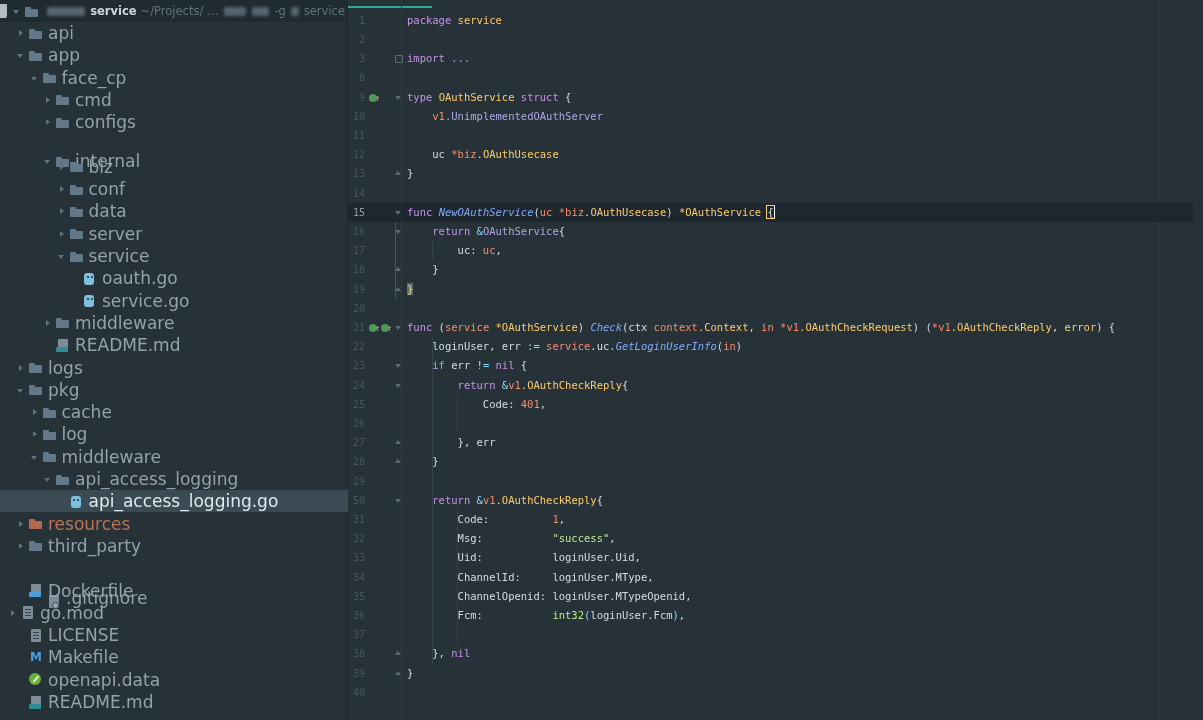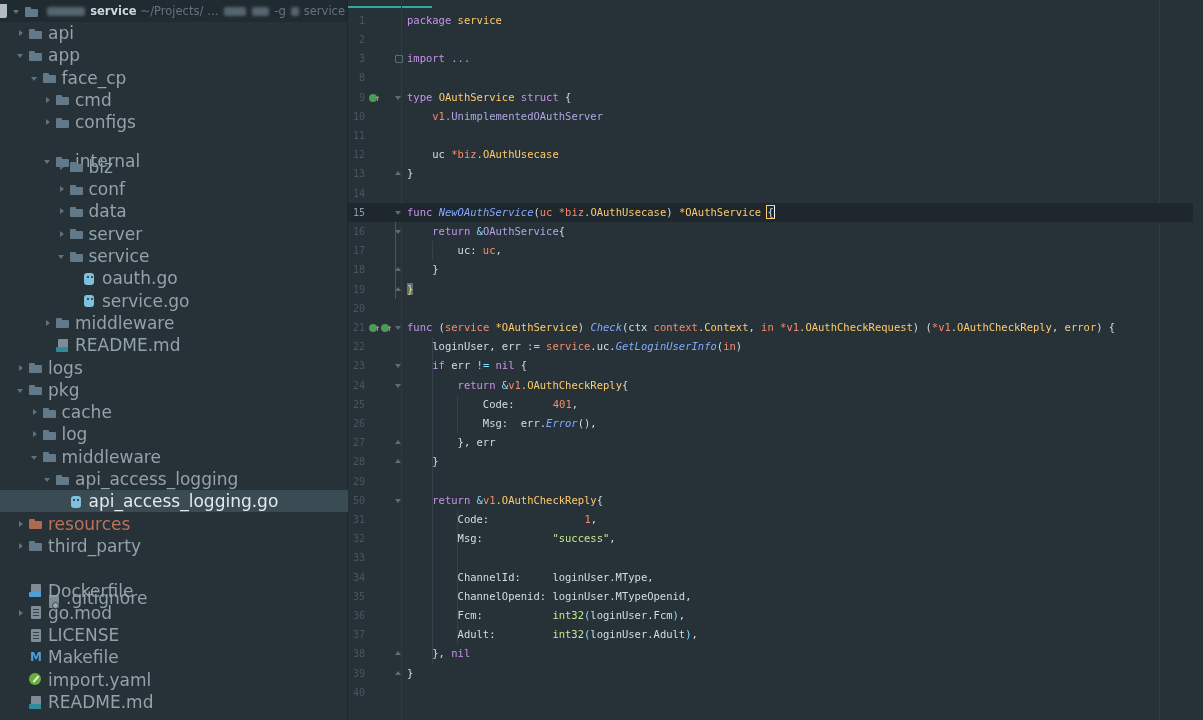--- a/index.html
+++ b/index.html
@@ -70,21 +70,21 @@
   .fold.end::before{content:"";position:absolute;left:2px;top:7px;border-bottom:4.5px solid #5b6c77;
                     border-left:3.8px solid transparent;border-right:3.8px solid transparent;}
   .fold.folded::before{content:"";position:absolute;left:2px;top:6px;width:6px;height:6px;border:1px solid #5b6c77;border-radius:1px;}
   .ct{position:absolute;left:59px;top:0;}
 
   .tk-k{color:#c792ea;}
   .tk-fn{color:#82aaff;font-style:italic;}
   .tk-ty{color:#ffcb6b;}
   .tk-pa{color:#f78c6c;}
   .tk-st{color:#c3e88d;}
-  .tk-nu{color:#f78c6c;margin-left:32px;}
+  .tk-nu{color:#f78c6c;}
   .tk-op{color:#89ddff;}
   .tk-vi{color:#b0a7e3;}
   .tk-bi{color:#c3e88d;}
   .tk-tx{color:#d2dce4;}
   .tk-bo{color:#d2dce4;border:1px solid #ffcb6b;margin:0 -1px;}
   .tk-bm{color:#ffd866;background:#5a7077;}
   .tk-caret{display:inline-block;width:1.5px;height:12px;background:#ffffff;vertical-align:-2px;}
 </style>
 </head>
 <body>
@@ -230,39 +230,39 @@
         <div class="tree-row" style="top: 586px; padding-left: 34px; align-items: flex-end;">
           <span class="spacer"></span>
           <span class="ticon git"></span>
           <span>.gitignore</span>
         </div>
         <div class="tree-row" style="top: 579.5px; padding-left: 16px;">
           <span class="spacer"></span>
           <span class="ticon docker"></span>
           <span>Dockerfile</span>
         </div>
-        <div class="tree-row" style="top: 601.8px; padding-left: 16px;">
+        <div class="tree-row" style="top: 601.8px; padding-left: 8px;">
           <span class="chev col"></span>
           <span class="ticon doc"></span>
           <span>go.mod</span>
         </div>
         <div class="tree-row" style="top: 624.1px; padding-left: 16px;">
           <span class="spacer"></span>
           <span class="ticon doc"></span>
           <span>LICENSE</span>
         </div>
         <div class="tree-row" style="top: 646.4px; padding-left: 16px;">
           <span class="spacer"></span>
           <span class="ticon makefile"></span>
           <span>Makefile</span>
         </div>
         <div class="tree-row" style="top: 668.7px; padding-left: 16px;">
           <span class="spacer"></span>
           <span class="ticon yaml"></span>
-          <span>import.yaml</span>
+          <span>openapi.data</span>
         </div>
         <div class="tree-row" style="top: 691px; padding-left: 16px;">
           <span class="spacer"></span>
           <span class="ticon md"></span>
           <span>README.md</span>
         </div>
       </div>
   </div>
 
   <div id="editor">
@@ -289,31 +289,31 @@
         <div class="code-row" style="top: 222px;"><span class="ln">16</span><span class="fold open"></span><span class="ct"><span class="tk-tx">    </span><span class="tk-k">return</span><span class="tk-tx"> </span><span class="tk-op">&amp;</span><span class="tk-vi">OAuthService</span><span class="tk-tx">{</span></span></div>
         <div class="code-row" style="top: 241.2px;"><span class="ln">17</span><span class="ct"><span class="tk-tx">        uc: </span><span class="tk-pa">uc</span><span class="tk-tx">,</span></span></div>
         <div class="code-row" style="top: 260.4px;"><span class="ln">18</span><span class="fold end"></span><span class="ct"><span class="tk-tx">    }</span></span></div>
         <div class="code-row" style="top: 279.6px;"><span class="ln">19</span><span class="fold end"></span><span class="ct"><span class="tk-bm">}</span></span></div>
         <div class="code-row" style="top: 298.8px;"><span class="ln">20</span><span class="ct"></span></div>
         <div class="code-row" style="top: 318px;"><span class="ln">21</span><span class="gict"><span class="impl" style="left: 0px;"></span><span class="impl" style="left: 12px;"></span></span><span class="fold open"></span><span class="ct"><span class="tk-k">func</span><span class="tk-tx"> (</span><span class="tk-pa">service</span><span class="tk-tx"> </span><span class="tk-ty">*OAuthService</span><span class="tk-tx">) </span><span class="tk-fn">Check</span><span class="tk-tx">(ctx </span><span class="tk-pa">context</span><span class="tk-ty">.Context</span><span class="tk-tx">, </span><span class="tk-pa">in</span><span class="tk-tx"> </span><span class="tk-pa">*v1</span><span class="tk-ty">.OAuthCheckRequest</span><span class="tk-tx">) (</span><span class="tk-pa">*v1</span><span class="tk-ty">.OAuthCheckReply</span><span class="tk-tx">, </span><span class="tk-ty">error</span><span class="tk-tx">) {</span></span></div>
         <div class="code-row" style="top: 337.2px;"><span class="ln">22</span><span class="ct"><span class="tk-tx">    loginUser, err </span><span class="tk-op">:=</span><span class="tk-tx"> </span><span class="tk-pa">service</span><span class="tk-tx">.uc.</span><span class="tk-fn">GetLoginUserInfo</span><span class="tk-tx">(</span><span class="tk-pa">in</span><span class="tk-tx">)</span></span></div>
         <div class="code-row" style="top: 356.4px;"><span class="ln">23</span><span class="fold open"></span><span class="ct"><span class="tk-tx">    </span><span class="tk-k">if</span><span class="tk-tx"> err </span><span class="tk-op">!=</span><span class="tk-tx"> </span><span class="tk-k">nil</span><span class="tk-tx"> {</span></span></div>
         <div class="code-row" style="top: 375.6px;"><span class="ln">24</span><span class="fold open"></span><span class="ct"><span class="tk-tx">        </span><span class="tk-k">return</span><span class="tk-tx"> </span><span class="tk-op">&amp;</span><span class="tk-pa">v1</span><span class="tk-ty">.OAuthCheckReply</span><span class="tk-tx">{</span></span></div>
         <div class="code-row" style="top: 394.8px;"><span class="ln">25</span><span class="ct"><span class="tk-tx">            Code: </span><span class="tk-nu">401</span><span class="tk-tx">,</span></span></div>
-        <div class="code-row" style="top: 414px;"><span class="ln">26</span><span class="ct"><span class="tk-tx">            Msg:  err.</span><span class="tk-fn">Error</span><span class="tk-tx">(),</span></span></div>
+        <div class="code-row" style="top: 414px;"><span class="ln">26</span></div>
         <div class="code-row" style="top: 433.2px;"><span class="ln">27</span><span class="fold end"></span><span class="ct"><span class="tk-tx">        }, err</span></span></div>
         <div class="code-row" style="top: 452.4px;"><span class="ln">28</span><span class="fold end"></span><span class="ct"><span class="tk-tx">    }</span></span></div>
         <div class="code-row" style="top: 471.6px;"><span class="ln">29</span><span class="ct"></span></div>
         <div class="code-row" style="top: 490.8px;"><span class="ln">50</span><span class="fold open"></span><span class="ct"><span class="tk-tx">    </span><span class="tk-k">return</span><span class="tk-tx"> </span><span class="tk-op">&amp;</span><span class="tk-pa">v1</span><span class="tk-ty">.OAuthCheckReply</span><span class="tk-tx">{</span></span></div>
         <div class="code-row" style="top: 510px;"><span class="ln">31</span><span class="ct"><span class="tk-tx">        Code:          </span><span class="tk-nu">1</span><span class="tk-tx">,</span></span></div>
         <div class="code-row" style="top: 529.2px;"><span class="ln">32</span><span class="ct"><span class="tk-tx">        Msg:           </span><span class="tk-st">"success"</span><span class="tk-tx">,</span></span></div>
-        <div class="code-row" style="top: 548.4px;"><span class="ln">33</span></div>
+        <div class="code-row" style="top: 548.4px;"><span class="ln">33</span><span class="ct"><span class="tk-tx">        Uid:           loginUser.Uid,</span></span></div>
         <div class="code-row" style="top: 567.6px;"><span class="ln">34</span><span class="ct"><span class="tk-tx">        ChannelId:     loginUser.MType,</span></span></div>
         <div class="code-row" style="top: 586.8px;"><span class="ln">35</span><span class="ct"><span class="tk-tx">        ChannelOpenid: loginUser.MTypeOpenid,</span></span></div>
         <div class="code-row" style="top: 606px;"><span class="ln">36</span><span class="ct"><span class="tk-tx">        Fcm:           </span><span class="tk-bi">int32</span><span class="tk-op">(</span><span class="tk-tx">loginUser.Fcm</span><span class="tk-op">)</span><span class="tk-tx">,</span></span></div>
-        <div class="code-row" style="top: 625.2px;"><span class="ln">37</span><span class="ct"><span class="tk-tx">        Adult:         </span><span class="tk-bi">int32</span><span class="tk-op">(</span><span class="tk-tx">loginUser.Adult</span><span class="tk-op">)</span><span class="tk-tx">,</span></span></div>
+        <div class="code-row" style="top: 625.2px;"><span class="ln">37</span></div>
         <div class="code-row" style="top: 644.4px;"><span class="ln">38</span><span class="fold end"></span><span class="ct"><span class="tk-tx">    }, </span><span class="tk-k">nil</span></span></div>
         <div class="code-row" style="top: 663.6px;"><span class="ln">39</span><span class="fold end"></span><span class="ct"><span class="tk-tx">}</span></span></div>
         <div class="code-row" style="top: 682.8px;"><span class="ln">40</span><span class="ct"></span></div>
       </div>
   </div>
 
 </div>
 
 </body></html>

